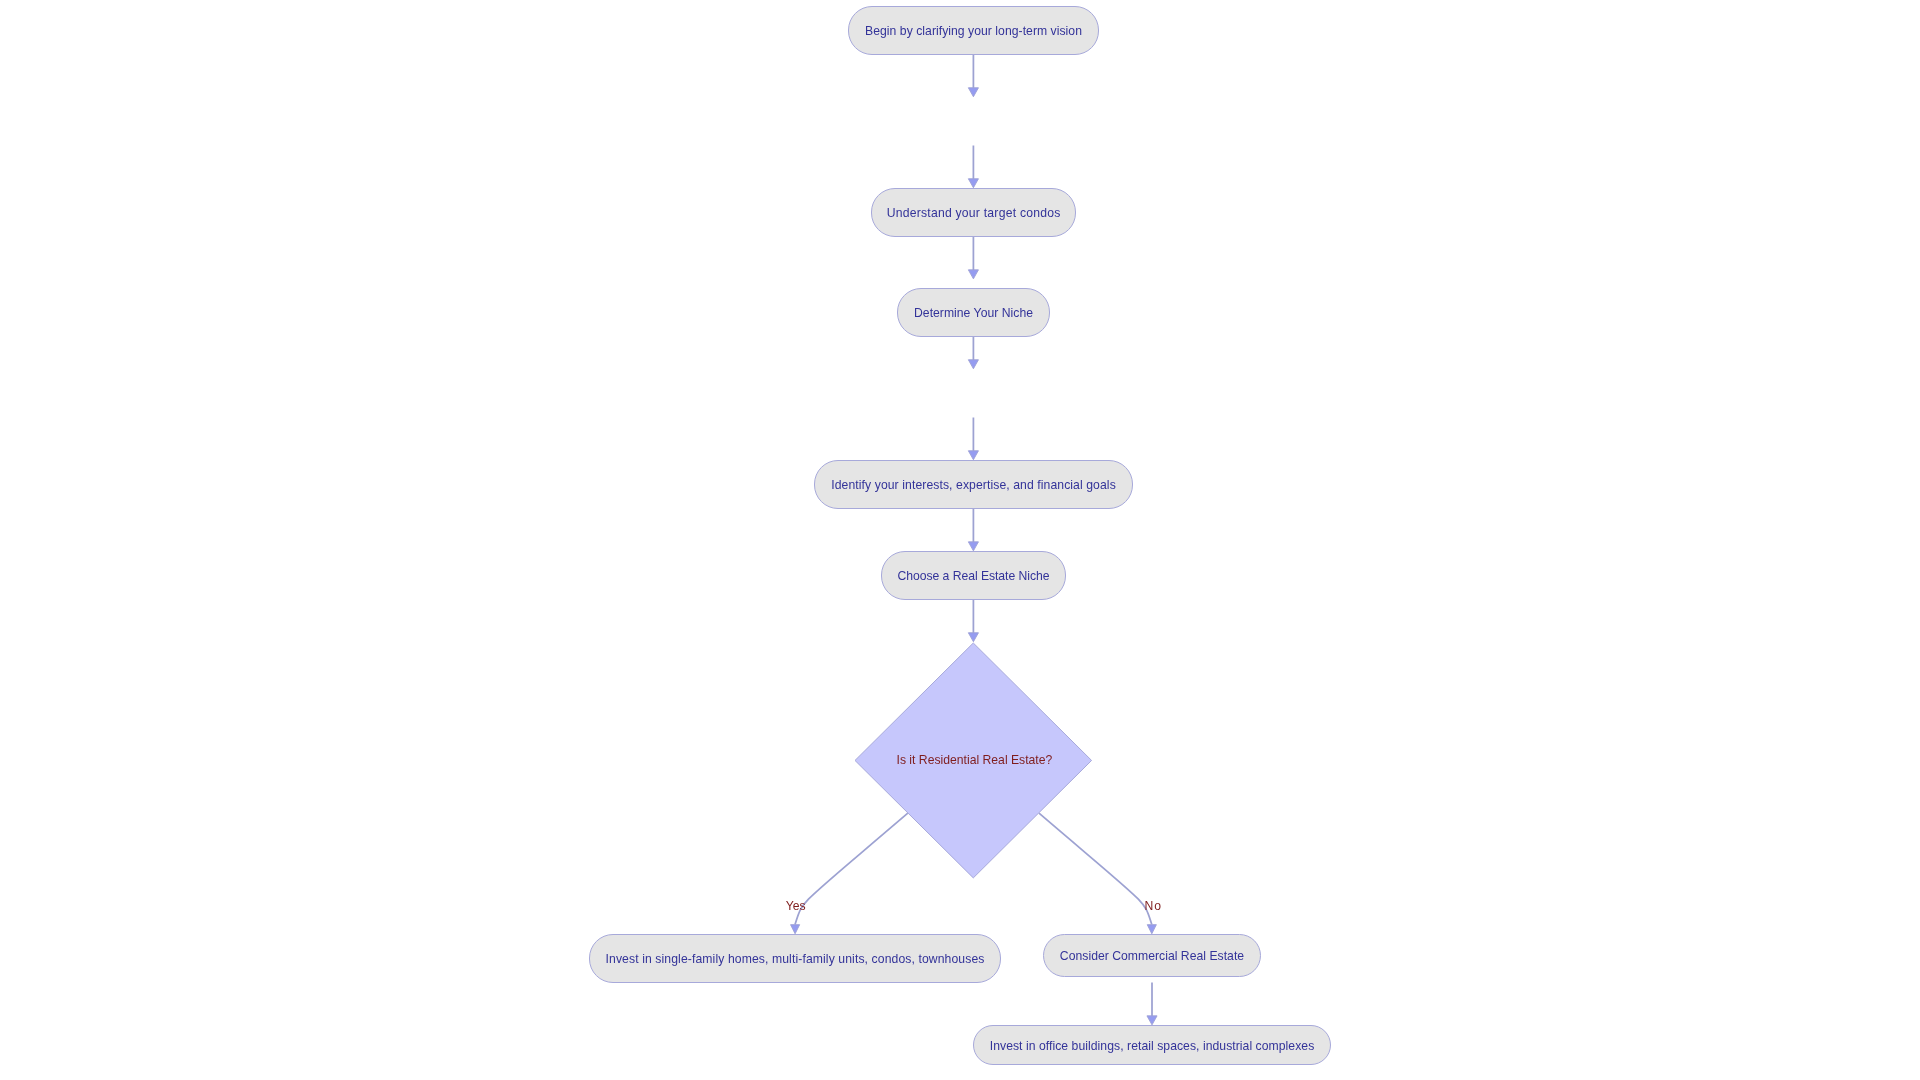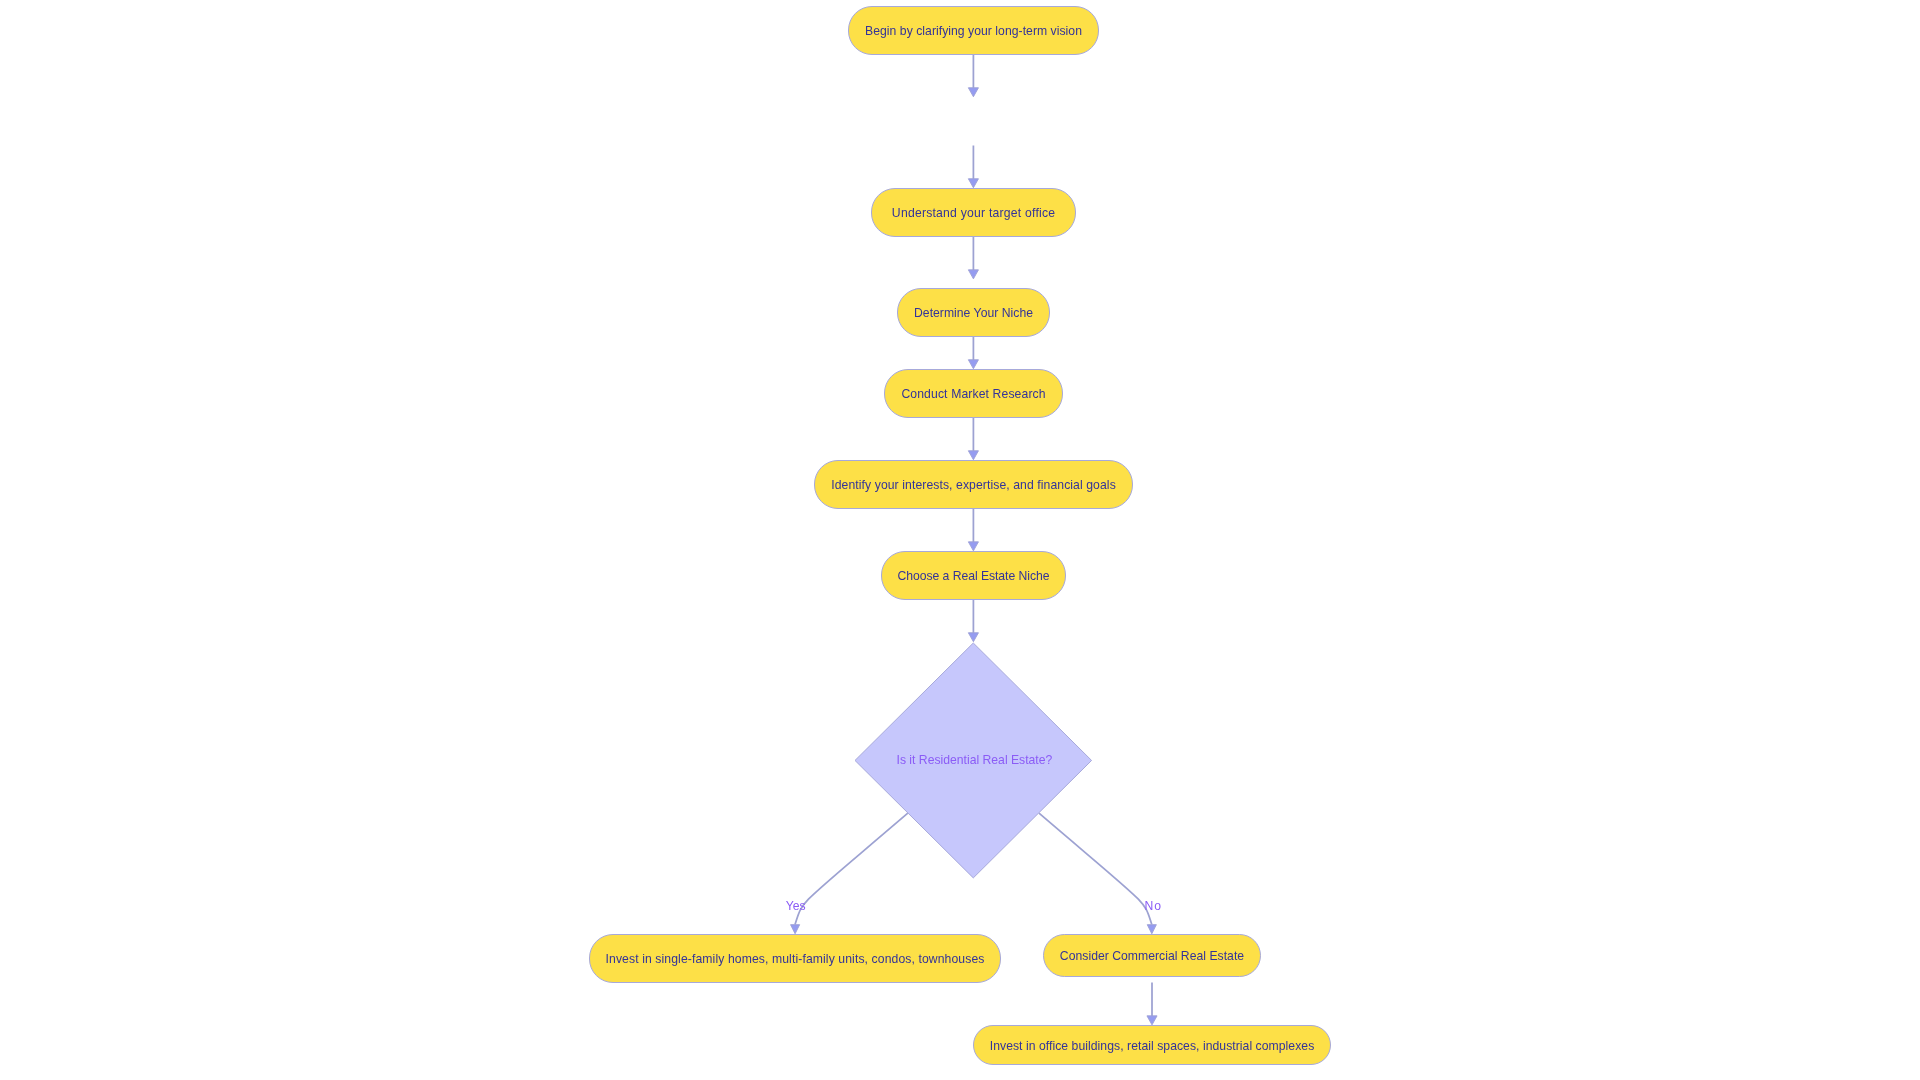--- a/index.html
+++ b/index.html
@@ -1,24 +1,24 @@
 <!DOCTYPE html>
 <html><head>
 <meta charset="utf-8">
 <title>Real Estate Niche Flowchart</title>
 <style>
   html,body{margin:0;padding:0;}
   body{width:1920px;height:1080px;overflow:hidden;background:#ffffff;}
   #stage{position:relative;width:1920px;height:1080px;background:#ffffff;}
   #wires{position:absolute;left:0;top:0;width:1920px;height:1080px;pointer-events:none;}
   .node{position:absolute;box-sizing:border-box;display:flex;align-items:center;justify-content:center;
-        background:#fde047;border:1px solid #A7A9DA;border-radius:24px;}
+        background:#e5e5e5;border:1px solid #A7A9DA;border-radius:24px;}
   .lbl{font-family:"Liberation Sans",sans-serif;font-size:12.2px;color:#333399;
        white-space:nowrap;line-height:1;letter-spacing:0;transform:translate3d(0,0.85px,0);}
-  .elabel{position:absolute;font-family:"Liberation Sans",sans-serif;font-size:12.2px;color:#8b5cf6;
+  .elabel{position:absolute;font-family:"Liberation Sans",sans-serif;font-size:12.2px;color:#7f1d1d;
        white-space:nowrap;line-height:1;transform:translateZ(0);}
   #diamond{position:absolute;}
 </style>
 </head>
 <body>
 
 <div id="stage">
 
 <svg id="wires" viewBox="0 0 1920 1080">
   <g fill="none" stroke="#9DA2D2" stroke-width="1.75" stroke-linecap="butt">
@@ -44,27 +44,24 @@
     <path d="M790.55 924.65 L799.65 924.65 L795.10 933.75 Z"></path>
     <path d="M1147.25 924.65 L1156.35 924.65 L1151.80 933.75 Z"></path>
     <path d="M1146.95 1015.85 L1157.05 1015.85 L1152.00 1024.85 Z"></path>
   </g>
 </svg>
 
 <div class="node" style="left:848.0px;top:6.0px;width:251.0px;height:49px;">
   <span class="lbl" style="letter-spacing:0.037px;margin-right:-0.037px">Begin by clarifying your long-term vision</span>
     </div>
 <div class="node" style="left:871.0px;top:188.0px;width:205.0px;height:49px;">
-  <span class="lbl" style="letter-spacing:0.225px;margin-right:-0.225px">Understand your target office</span>
+  <span class="lbl" style="letter-spacing:0.225px;margin-right:-0.225px">Understand your target condos</span>
     </div>
 <div class="node" style="left:897.0px;top:288px;width:153.0px;height:49px;">
   <span class="lbl" style="letter-spacing:0.021px;margin-right:-0.021px">Determine Your Niche</span>
-    </div>
-<div class="node" style="left:884.0px;top:369.0px;width:179.0px;height:49px;">
-  <span class="lbl" style="letter-spacing:0.118px;margin-right:-0.118px">Conduct Market Research</span>
     </div>
 <div class="node" style="left:814.0px;top:460.0px;width:319.0px;height:49px;">
   <span class="lbl" style="letter-spacing:0.087px;margin-right:-0.087px">Identify your interests, expertise, and financial goals</span>
     </div>
 <div class="node" style="left:881.0px;top:551.0px;width:185.0px;height:49px;">
   <span class="lbl" style="letter-spacing:-0.048px;margin-right:0.048px">Choose a Real Estate Niche</span>
     </div>
 
 <svg id="diamond" style="left:853.1px;top:640.5px;width:240.6px;height:238.9px;" viewBox="0 0 240.6 238.9">
   <polygon points="120.3,2 238.6,119.45 120.3,236.9 2,119.45" fill="#C6C7FC" stroke="#A7A9DA" stroke-width="1"></polygon>

